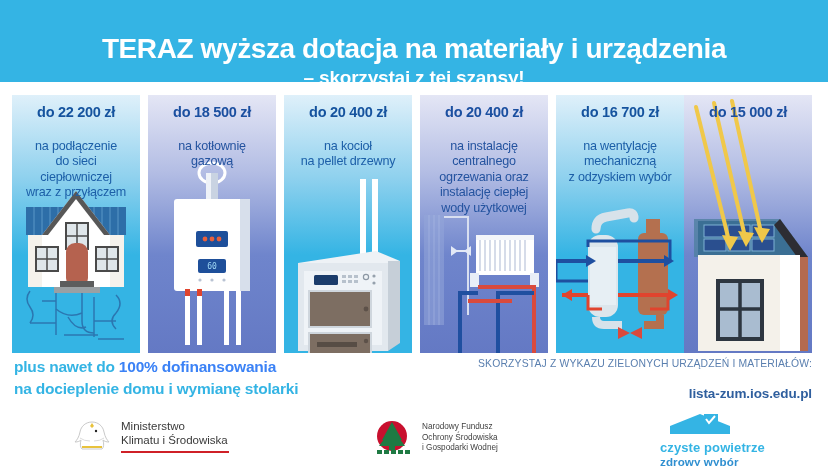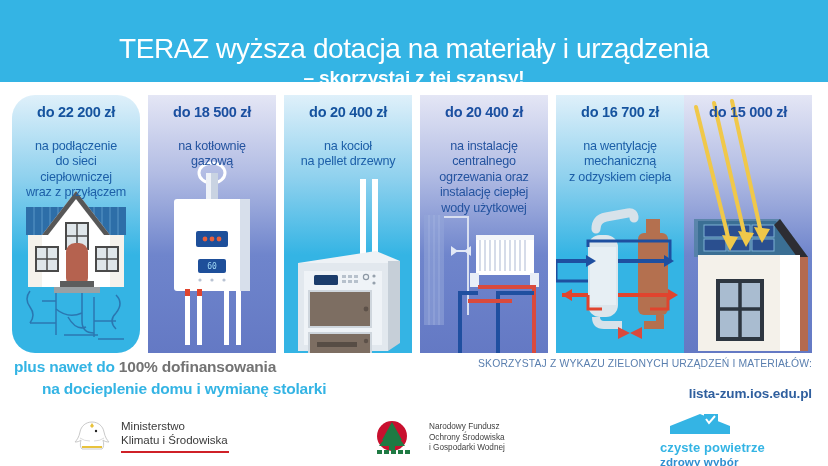--- a/index.html
+++ b/index.html
@@ -12,39 +12,39 @@
   }
 
   
   .header {
     position:absolute; left:0; top:0; width:828px; height:82px;
     background:#34b4e4;
     display:flex; flex-direction:column;
     align-items:center; justify-content:center;
   }
   .header-line1 {
-    color:#ffffff; font-size:28px; font-weight:normal;
+    color:#ffffff; font-size:28px; font-weight:bold;
     letter-spacing:-0.4px; line-height:1.05; white-space:nowrap;margin-top:41px;
   }
   .header-line2 {
     color:#ffffff; font-size:19px; font-weight:600;
     letter-spacing:-0.2px; margin-top:4px; white-space:nowrap;
   }
 
   
   .panels {
     position:absolute; left:0; top:95px; width:828px; height:258px;
   }
   .panel {
     position:absolute; top:0; height:258px; overflow:hidden;
   }
   .panel.cyan  { background:linear-gradient(180deg,#dff0fa 0%, #8fd1ee 32%, #34b4e4 62%, #34b4e4 100%); }
   .panel.purp  { background:linear-gradient(180deg,#e4e6f5 0%, #b3bde4 30%, #6f85cc 62%, #6479c4 100%); }
 
-  .p1 { left:12px;  width:128px;border-radius:23px; }
+  .p1 { left:12px;  width:128px; }
   .p2 { left:148px; width:128px; }
   .p3 { left:284px; width:128px; }
   .p4 { left:420px; width:128px; }
   .p5 { left:556px; width:128px; }
   .p6 { left:684px; width:128px;text-decoration:underline; }
 
   .cap { position:absolute; left:0; top:8px; width:100%; text-align:center; padding:0 4px; }
   .cap .amount {
     display:block; color:#15539e; font-weight:bold;
     font-size:14.5px; letter-spacing:-0.3px; line-height:1.25;
@@ -56,36 +56,36 @@
   .cap.onpurp .amount { color:#1b4fa0; }
   .cap.onpurp .desc   { color:#24539f; }
 
   .art { position:absolute; left:0; bottom:0; width:100%; height:100%; }
 
   
   .bl {
     position:absolute; left:14px; top:356px; width:440px;
   }
   .bl .l1 { color:#34b4e4; font-size:15.5px; font-weight:600; line-height:1.45; letter-spacing:-0.2px;}
-  .bl .l1 b { color:#737373; font-weight:bold;text-align:center; }
-  .bl .l2 { color:#34b4e4; font-size:15.5px; font-weight:600; line-height:1.45; letter-spacing:-0.2px;margin-left:28px;}
+  .bl .l1 b { color:#3b82f6; font-weight:bold;text-align:center; }
+  .bl .l2 { color:#34b4e4; font-size:15.5px; font-weight:600; line-height:1.45; letter-spacing:-0.2px;}
 
   .br { position:absolute; right:16px; top:358px; text-align:right; }
   .br .l1 { color:#5a7faf; font-size:10.4px; letter-spacing:0.15px;text-align:right; }
   .br .l2 { color:#2f5f9e; font-size:13.5px; font-weight:bold; margin-top:17px; letter-spacing:-0.1px;}
 
   
   .logos { position:absolute; left:0; top:406px; width:684px; height:60px; }
 
   .logo-min { position:absolute; left:72px; top:10px; display:flex; align-items:center; gap:9px; }
   .logo-min .txt { line-height:1.22; }
   .logo-min .t1, .logo-min .t2 { color:#3a3a3a; font-size:11.5px; }
   .logo-min .rule { width:108px; height:2.6px; background:#cf2027; margin-top:4px; }
 
-  .logo-nf { position:absolute; left:372px; top:12px; display:flex; align-items:center; gap:15px; }
+  .logo-nf { position:absolute; left:372px; top:12px; display:flex; align-items:center; gap:8px; }
   .logo-nf .txt { line-height:1.28; }
   .logo-nf .t { color:#3f3f3f; font-size:8.2px; }
 
   .logo-cp { position:absolute; left:660px; top:8px; width:140px; }
   .logo-cp .t1 { color:#34b4e4; font-size:13px; font-weight:600; letter-spacing:0.1px; }
   .logo-cp .t2 { color:#2f8fd0; font-size:11.6px; font-weight:bold; letter-spacing:0.1px; }
 </style>
 </head>
 <body>
 
@@ -301,21 +301,21 @@
         <path d="M32 200 v14 h14"></path>
         <path d="M112 200 v14 h-18"></path>
       </g>
       <polygon points="62,232 74,238 62,244" fill="#d94a3d"></polygon>
       <polygon points="86,232 74,238 86,244" fill="#d94a3d"></polygon>
     </svg>
     <div class="cap">
       <span class="amount">do 16 700 zł</span>
       <span class="desc" style="white-space:pre-line">na wentylację
 mechaniczną
-z odzyskiem ciepła</span>
+z odzyskiem wybór</span>
     </div>
   </div>
 
   <div class="panel purp p6">
     <svg class="art" viewBox="0 0 128 258" preserveAspectRatio="none">
       <polygon points="10,124 96,124 124,162 10,162" fill="#4f7fa0" opacity="0.8"></polygon>
       <polygon points="14,126 92,126 116,160 14,160" fill="#3b6f94"></polygon>
       <g fill="#2a4f8f" stroke="#7fb2d4" stroke-width="1">
         <rect x="20" y="130" width="22" height="12"></rect>
           <rect x="44" y="130" width="22" height="12"></rect>

